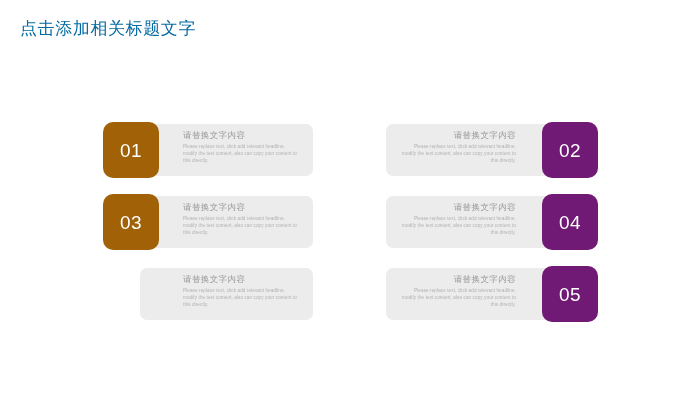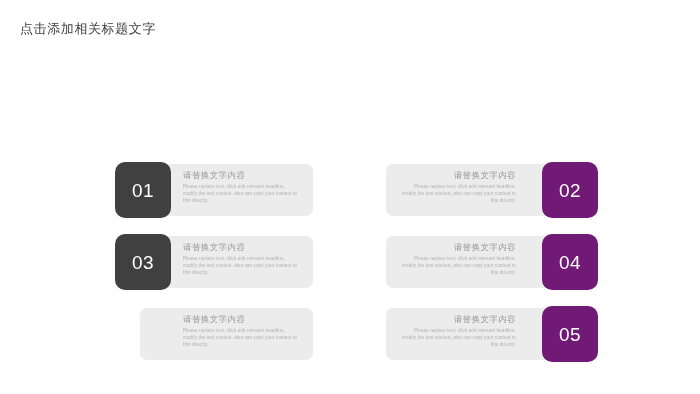--- a/index.html
+++ b/index.html
@@ -19,33 +19,32 @@
     left: 0;
     top: 0;
     width: 700px;
     height: 394px;
     background: #ffffff;
   }
   #slide-title {
     position: absolute;
     left: 20px;
     top: 21px;
-    font-size: 13px;
-    color: #404040;
+    font-size: 17px;
+    color: #0369a1;
     letter-spacing: 0.6px;
     white-space: nowrap;
     line-height: 16px;
   }
   #rows {
     position: absolute;
     left: 0;
     top: 0;
     width: 700px;
     height: 324px;
-    margin-top: 40px;
   }
   .row {
     position: absolute;
     left: 0;
     width: 700px;
     height: 56px;
   }
   .row-1 { top: 122px; }
   .row-2 { top: 194px; }
   .row-3 { top: 266px; }
@@ -80,22 +79,22 @@
     top: 0;
     width: 56px;
     height: 56px;
     border-radius: 10px;
     display: flex;
     align-items: center;
     justify-content: center;
     box-sizing: border-box;
   }
   .item-left .numbox {
-    left: 12px;
-    background: #404040;
+    left: 0;
+    background: #a16207;
   }
   .item-right .numbox {
     right: 0;
     background: #701a75;
   }
   .numbox-label {
     color: #ffffff;
     font-size: 19px;
     font-weight: 400;
     letter-spacing: 0.5px;

